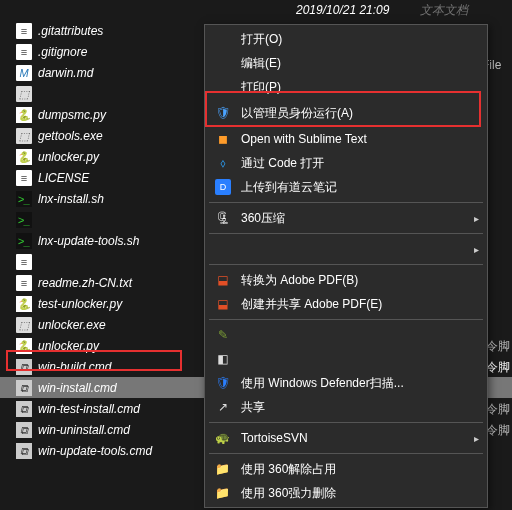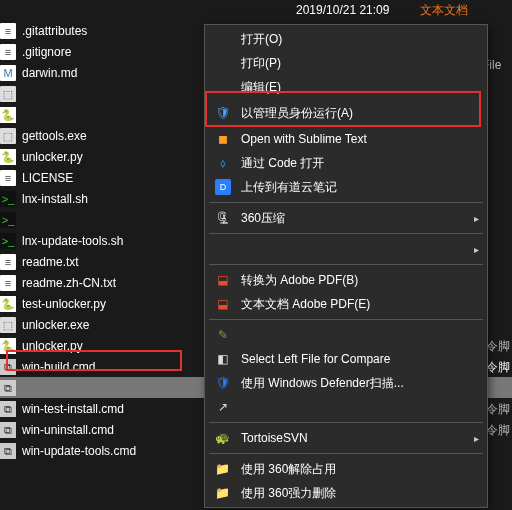--- a/index.html
+++ b/index.html
@@ -12,33 +12,35 @@
     overflow: hidden;
     position: relative;
   }
   .filepane {
     position: absolute; left: 0; top: 0; width: 512px; height: 510px;
     background: #1a1a1a;
   }
   .file-row {
     display: flex; align-items: center;
     height: 21px;
+    padding-left: 16px;
     color: #fff;
+    font-style: italic;
   }
   .file-row.header {
     display: flex; justify-content: flex-start;
   }
   .file-row .icon {
     width: 16px; height: 16px; margin-right: 6px;
     display: inline-flex; align-items: center; justify-content: center;
     font-size: 11px;
   }
   .file-row .name { flex: 0 0 180px; white-space: nowrap; overflow: hidden; }
   .date-col { position: absolute; left: 296px; color: #fff; }
-  .type-col { position: absolute; left: 420px; color: #f97316; }
+  .type-col { position: absolute; left: 420px; color: #737373; }
   .file-row.selected {
     background: #777777;
   }
   .highlight-box {
     position: absolute; border: 2px solid #e63030; pointer-events: none;
   }
   #hl-file { left: 6px; top: 350px; width: 176px; height: 21px; }
   #hl-menu { left: 205px; top: 91px; width: 276px; height: 36px; }
 
   .context-menu {
@@ -114,20 +116,21 @@
       </div>
       <div class="file-row">
         <span class="icon i-md">M</span>
         <span class="name">darwin.md</span>
       </div>
       <div class="file-row">
         <span class="icon i-exe">⬚</span>
       </div>
       <div class="file-row">
         <span class="icon i-py">🐍</span>
+        <span class="name">dumpsmc.py</span>
       </div>
       <div class="file-row">
         <span class="icon i-exe">⬚</span>
         <span class="name">gettools.exe</span>
       </div>
       <div class="file-row">
         <span class="icon i-py">🐍</span>
         <span class="name">unlocker.py</span>
       </div>
       <div class="file-row">
@@ -140,21 +143,20 @@
       </div>
       <div class="file-row">
         <span class="icon i-sh">&gt;_</span>
       </div>
       <div class="file-row">
         <span class="icon i-sh">&gt;_</span>
         <span class="name">lnx-update-tools.sh</span>
       </div>
       <div class="file-row">
         <span class="icon i-txt">≡</span>
-        <span class="name">readme.txt</span>
       </div>
       <div class="file-row">
         <span class="icon i-txt">≡</span>
         <span class="name">readme.zh-CN.txt</span>
       </div>
       <div class="file-row">
         <span class="icon i-py">🐍</span>
         <span class="name">test-unlocker.py</span>
       </div>
       <div class="file-row">
@@ -164,20 +166,21 @@
       <div class="file-row">
         <span class="icon i-py">🐍</span>
         <span class="name">unlocker.py</span>
       </div>
       <div class="file-row">
         <span class="icon i-cmd">⧉</span>
         <span class="name">win-build.cmd</span>
       </div>
       <div class="file-row selected">
         <span class="icon i-cmd">⧉</span>
+        <span class="name">win-install.cmd</span>
       </div>
       <div class="file-row">
         <span class="icon i-cmd">⧉</span>
         <span class="name">win-test-install.cmd</span>
       </div>
       <div class="file-row">
         <span class="icon i-cmd">⧉</span>
         <span class="name">win-uninstall.cmd</span>
       </div>
       <div class="file-row">
@@ -194,25 +197,25 @@
     <div style="position:absolute; top:422px; right:2px;">令脚</div>
   </div>
 
   <div class="context-menu">
     <div class="menu-item">
       <span class="micon"></span>
       <span class="mtext">打开(O)</span>
     </div>
     <div class="menu-item">
       <span class="micon"></span>
+      <span class="mtext">编辑(E)</span>
+    </div>
+    <div class="menu-item">
+      <span class="micon"></span>
       <span class="mtext">打印(P)</span>
-    </div>
-    <div class="menu-item">
-      <span class="micon"></span>
-      <span class="mtext">编辑(E)</span>
     </div>
     <div class="menu-item" style="height:28px;">
       <span class="micon mi-shield">🛡</span>
       <span class="mtext">以管理员身份运行(A)</span>
     </div>
     <div class="menu-item">
       <span class="micon mi-sublime">◼</span>
       <span class="mtext">Open with Sublime Text</span>
     </div>
     <div class="menu-item">
@@ -236,36 +239,36 @@
       <span class="micon mi-7zip"></span>
       <span class="arrow">▸</span>
     </div>
     <div class="menu-sep"></div>
     <div class="menu-item">
       <span class="micon mi-pdf">⬓</span>
       <span class="mtext">转换为 Adobe PDF(B)</span>
     </div>
     <div class="menu-item">
       <span class="micon mi-pdf">⬓</span>
-      <span class="mtext">文本文档 Adobe PDF(E)</span>
+      <span class="mtext">创建并共享 Adobe PDF(E)</span>
     </div>
     <div class="menu-sep"></div>
     <div class="menu-item">
       <span class="micon mi-npp">✎</span>
     </div>
     <div class="menu-item">
       <span class="micon mi-compare">◧</span>
-      <span class="mtext">Select Left File for Compare</span>
     </div>
     <div class="menu-item">
       <span class="micon mi-defender">🛡</span>
       <span class="mtext">使用 Windows Defender扫描...</span>
     </div>
     <div class="menu-item">
       <span class="micon mi-share">↗</span>
+      <span class="mtext">共享</span>
     </div>
     <div class="menu-sep"></div>
     <div class="menu-item">
       <span class="micon mi-svn">🐢</span>
       <span class="mtext">TortoiseSVN</span>
       <span class="arrow">▸</span>
     </div>
     <div class="menu-sep"></div>
     <div class="menu-item">
       <span class="micon mi-360">📁</span>

